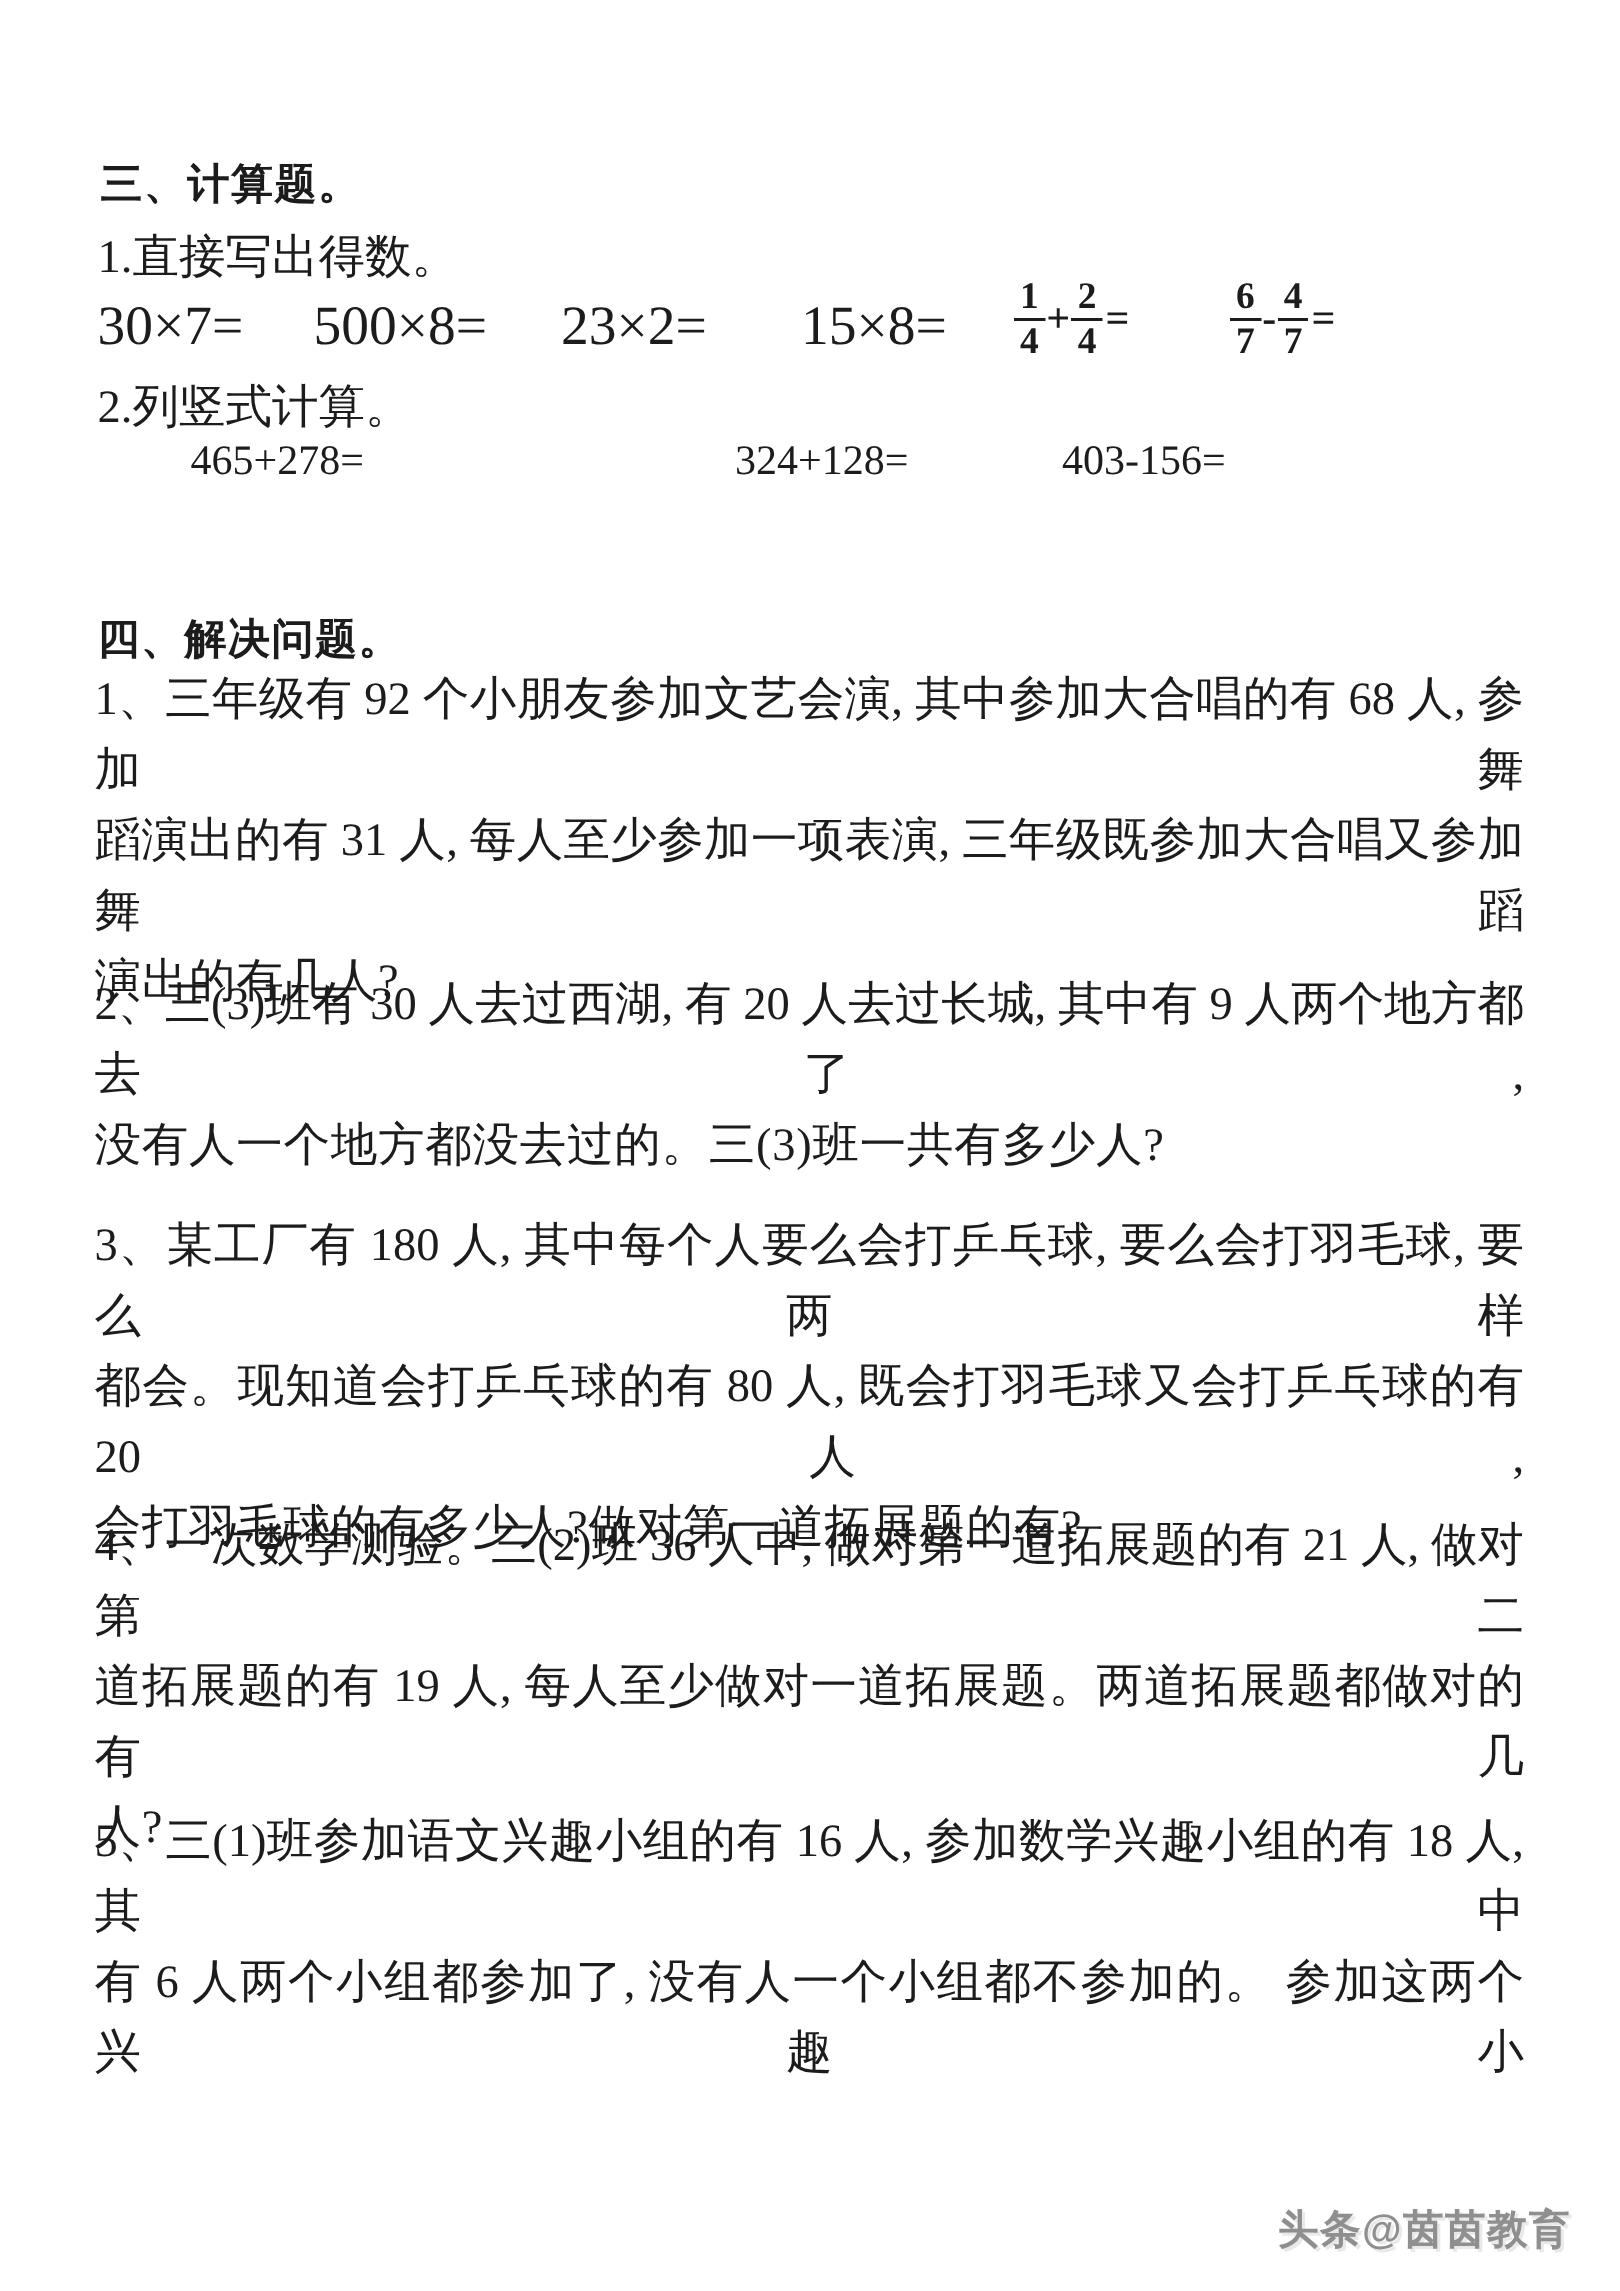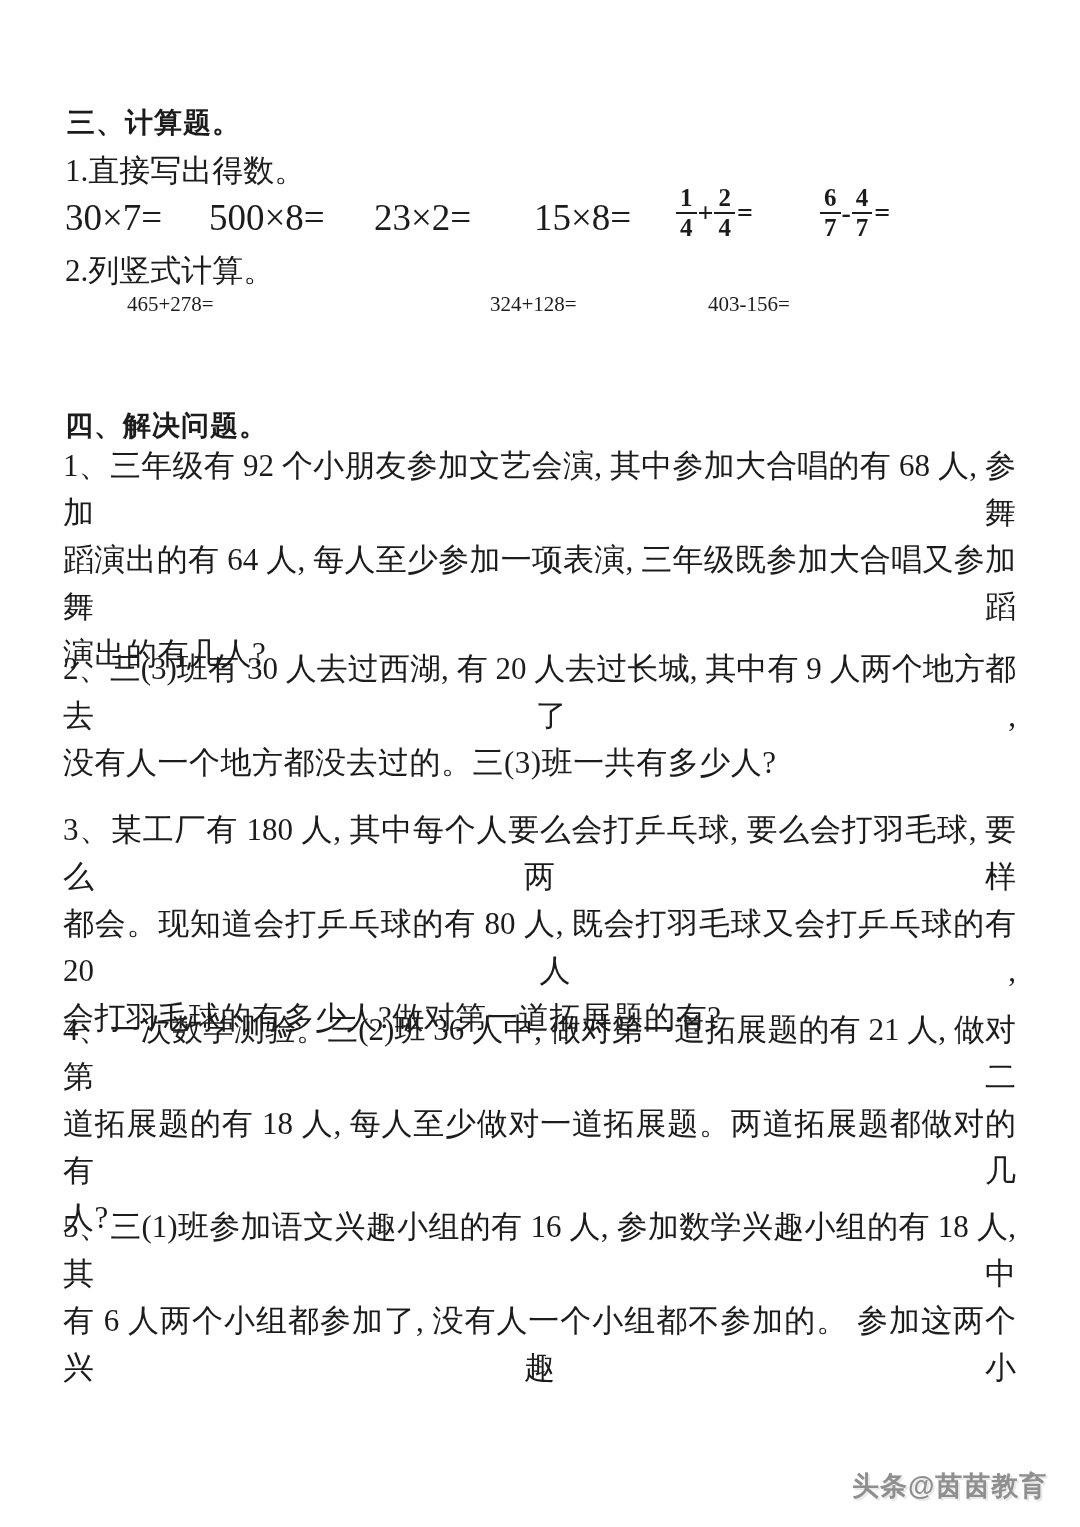--- a/index.html
+++ b/index.html
@@ -8,21 +8,21 @@
     background:#ffffff;
     position:relative;
     font-family:"Liberation Serif","DejaVu Serif",serif;
     color:#1c1c1c;
     overflow:hidden;
   }
   .abs{position:absolute;}
   .sec-title{font-size:28px;font-weight:600;letter-spacing:1px;}
   .sub-label{font-size:31px;}
   .oral-item{font-size:37px;white-space:nowrap;}
-  .vert-item{font-size:21px;white-space:nowrap;letter-spacing:0px;font-family:Liberation Serif, serif;}
+  .vert-item{font-size:28px;white-space:nowrap;letter-spacing:0px;font-family:Liberation Serif, serif;}
   .para{left:63px;width:953px;}
   .p-line{
     font-size:31px;
     line-height:47px;
     white-space:nowrap;
     letter-spacing:0.5px;
   }
   .p-line.jl{
     white-space:normal;
     text-align:justify;
@@ -91,38 +91,38 @@
 <div class="abs sub-label" style="left:65px;top:250px;">2.列竖式计算。</div>
 
 <div class="abs vert-item" style="left:127px;top:292px;">465+278=</div>
 <div class="abs vert-item" style="left:490px;top:292px;">324+128=</div>
 <div class="abs vert-item" style="left:708px;top:292px;">403-156=</div>
 
 <div class="abs sec-title" style="left:65px;top:407px;">四、解决问题。</div>
 
 <div class="abs para" style="top:442px;">
   <div class="p-line jl">1、三年级有 92 个小朋友参加文艺会演, 其中参加大合唱的有 68 人, 参加舞</div>
-  <div class="p-line jl">蹈演出的有 64 人, 每人至少参加一项表演, 三年级既参加大合唱又参加舞蹈</div>
+  <div class="p-line jl">蹈演出的有 31 人, 每人至少参加一项表演, 三年级既参加大合唱又参加舞蹈</div>
   <div class="p-line">演出的有几人?</div>
 </div>
 
 <div class="abs para" style="top:645px;">
   <div class="p-line jl">2、三(3)班有 30 人去过西湖, 有 20 人去过长城, 其中有 9 人两个地方都去了,</div>
   <div class="p-line">没有人一个地方都没去过的。三(3)班一共有多少人?</div>
 </div>
 
 <div class="abs para" style="top:806px;">
   <div class="p-line jl">3、某工厂有 180 人, 其中每个人要么会打乒乓球, 要么会打羽毛球, 要么两样</div>
   <div class="p-line jl">都会。现知道会打乒乓球的有 80 人, 既会打羽毛球又会打乒乓球的有 20 人,</div>
   <div class="p-line">会打羽毛球的有多少人?做对第一道拓展题的有?</div>
 </div>
 
 <div class="abs para" style="top:1006px;">
   <div class="p-line jl">4、一次数学测验。三(2)班 36 人中, 做对第一道拓展题的有 21 人, 做对第二</div>
-  <div class="p-line jl">道拓展题的有 18 人, 每人至少做对一道拓展题。两道拓展题都做对的有几</div>
+  <div class="p-line jl">道拓展题的有 19 人, 每人至少做对一道拓展题。两道拓展题都做对的有几</div>
   <div class="p-line">人?</div>
 </div>
 
 <div class="abs para" style="top:1203px;">
   <div class="p-line jl">5、三(1)班参加语文兴趣小组的有 16 人, 参加数学兴趣小组的有 18 人, 其中</div>
   <div class="p-line jl">有 6 人两个小组都参加了, 没有人一个小组都不参加的。 参加这两个兴趣小</div>
 </div>
 
 <div class="abs watermark" style="left:852px;top:1468px;">头条@茵茵教育</div>
 

